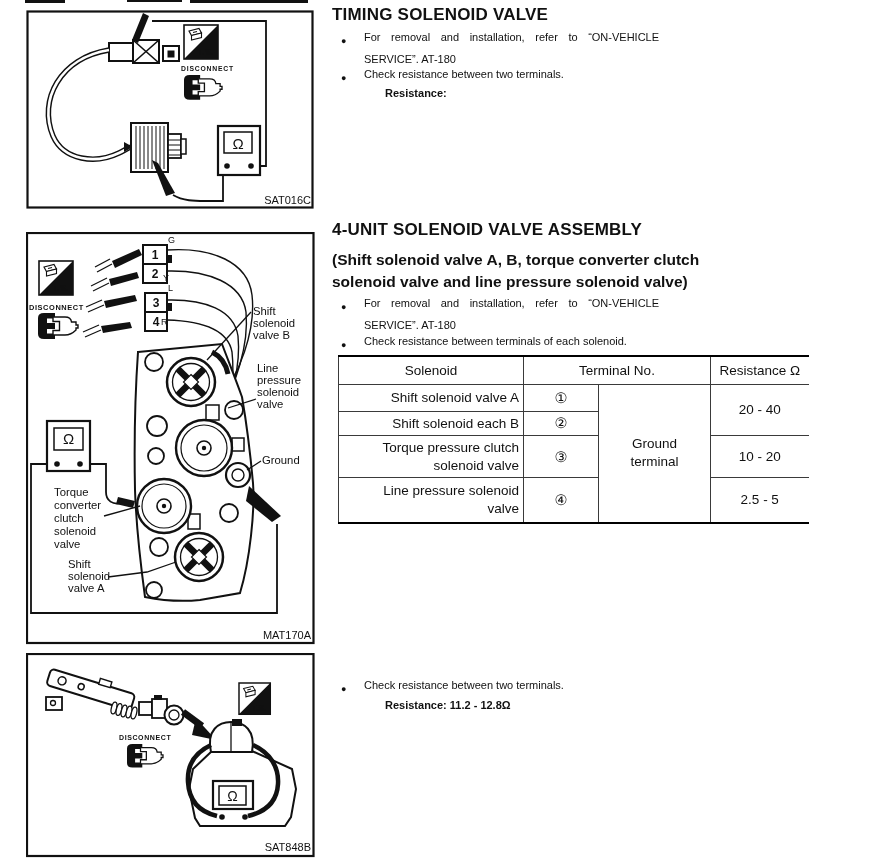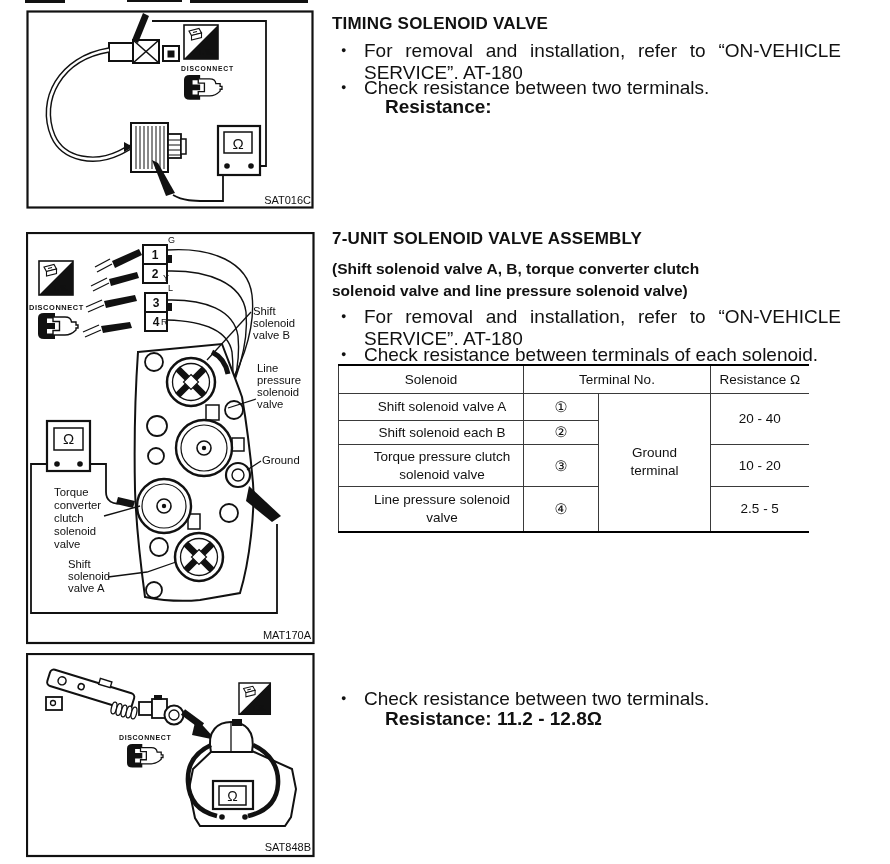--- a/index.html
+++ b/index.html
@@ -1,35 +1,35 @@
 <!DOCTYPE html>
 <html><head>
 <meta charset="utf-8">
 <style>
   html,body{margin:0;padding:0;background:#e8e8e8;}
   .page{position:relative;width:890px;height:864px;background:#ffffff;
         font-family:"Liberation Sans",sans-serif;color:#111;overflow:hidden;}
-  .abs{position:absolute;white-space:nowrap;margin-top:9px;}
+  .abs{position:absolute;white-space:nowrap;}
   .t1{font-size:17px;font-weight:bold;letter-spacing:.2px;}
   .sub{font-size:15.5px;font-weight:bold;}
-  .body{font-size:19px;}
+  .body{font-size:11px;}
   .just{word-spacing:7.5px;}
   .bold{font-weight:bold;}
   .dot{font-size:9px;}
   .bar{position:absolute;background:#111;}
   svg{position:absolute;}
   svg text{font-family:"Liberation Sans",sans-serif;fill:#111;}
   
   .spec-table{border-collapse:collapse;table-layout:fixed;width:470px;font-size:13.5px;
               border-top:2.5px solid #000;border-bottom:2.5px solid #000;border-left:1px solid #3a3a3a;}
   .spec-table td{padding:0;text-align:center;vertical-align:middle;}
   .spec-table .hd{border-bottom:1px solid #3a3a3a;text-align:center;}
   .spec-table .vl{border-left:1px solid #3a3a3a;}
   .spec-table .rb{border-bottom:1px solid #3a3a3a;}
-  .spec-table .nm{text-align:center;padding:3px 4px 3px 26px;white-space:normal;line-height:1.3;}
+  .spec-table .nm{text-align:right;padding:3px 4px 3px 26px;white-space:normal;line-height:1.3;}
   .spec-table .tn{font-size:14.5px;}
   .spec-table .gc span{display:block;line-height:1.35;}
 </style>
 </head>
 <body>
 
 <div class="page">
 
   <div class="bar" style="left:25px;top:0;width:40px;height:3px"></div>
   <div class="bar" style="left:127px;top:0;width:55px;height:2px"></div>
@@ -303,21 +303,21 @@
   </svg>
 
   <div class="abs t1" style="left:332px;top:5px">TIMING SOLENOID VALVE</div>
   <div class="abs dot" style="left:341px;top:36px">●</div>
   <div class="abs body just" style="left:364px;top:31px">For removal and installation, refer to “ON-VEHICLE</div>
   <div class="abs body" style="left:364px;top:53px">SERVICE”. AT-180</div>
   <div class="abs dot" style="left:341px;top:73px">●</div>
   <div class="abs body" style="left:364px;top:68px">Check resistance between two terminals.</div>
   <div class="abs body bold" style="left:385px;top:87px">Resistance:</div>
 
-  <div class="abs t1" style="left:332px;top:220px">7-UNIT SOLENOID VALVE ASSEMBLY</div>
+  <div class="abs t1" style="left:332px;top:220px">4-UNIT SOLENOID VALVE ASSEMBLY</div>
   <div class="abs sub" style="left:332px;top:273px">solenoid valve and line pressure solenoid valve)</div>
   <div class="abs sub" style="left:332px;top:251px">(Shift solenoid valve A, B, torque converter clutch</div>
   <div class="abs dot" style="left:341px;top:302px">●</div>
   <div class="abs body just" style="left:364px;top:297px">For removal and installation, refer to “ON-VEHICLE</div>
   <div class="abs body" style="left:364px;top:319px">SERVICE”. AT-180</div>
   <div class="abs dot" style="left:341px;top:340px">●</div>
   <div class="abs body" style="left:364px;top:335px">Check resistance between terminals of each solenoid.</div>
 
   <table class="spec-table abs" style="left:338px;top:355px">
     <colgroup>

